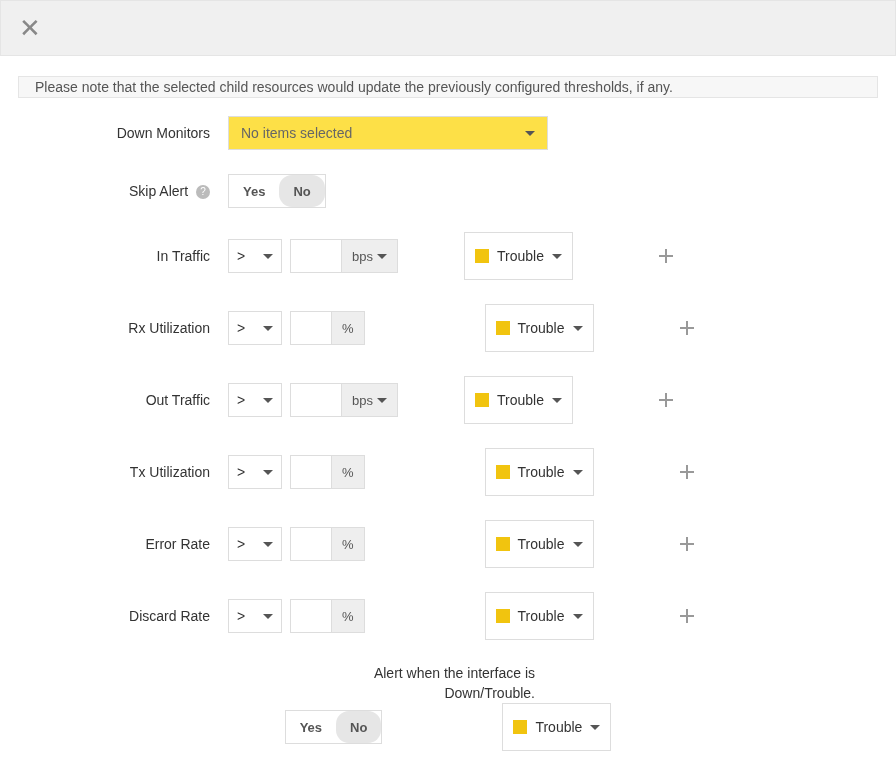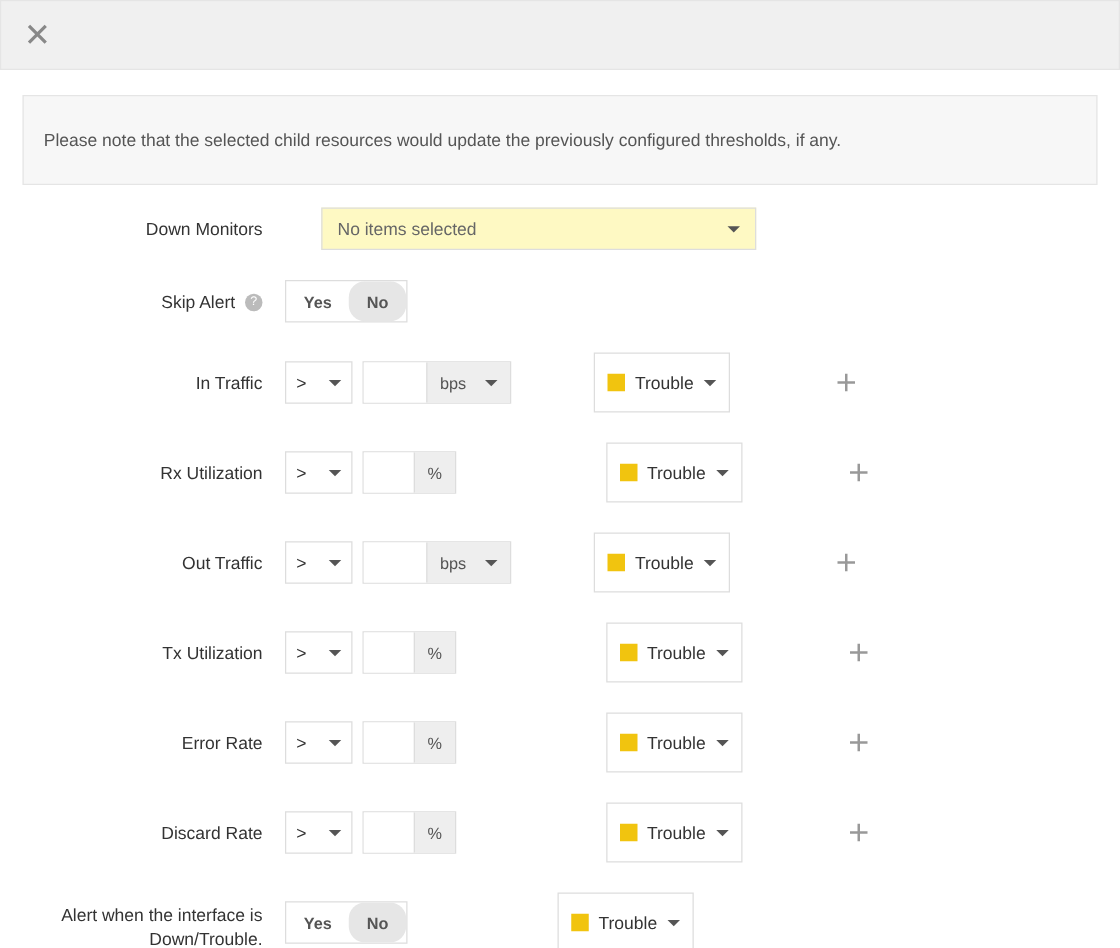--- a/index.html
+++ b/index.html
@@ -27,52 +27,51 @@
   .close-x {
     font-size: 26px;
     color: #888;
     cursor: pointer;
     line-height: 1;
   }
   .notice {
     margin: 20px 18px 18px;
     background: #f7f7f7;
     border: 1px solid #e5e5e5;
-    padding: 27px 16px;
+    padding: 2px 16px;
     font-size: 14px;
     color: #555;
   }
   .form-area { padding: 0 18px; }
   .row {
     display: flex;
     align-items: center;
     margin-bottom: 24px;
   }
-  .row.top { align-items: flex-end; }
+  .row.top { align-items: center; flex-direction: column; }
   .label-col {
     width: 210px;
     text-align: right;
     padding-right: 18px;
     color: #333;
     line-height: 32px;
   }
   .label-multi { line-height: 1.4; }
   .controls-col { display: flex; align-items: center; gap: 8px; }
   .dd-select {
     display: flex;
     align-items: center;
     justify-content: space-between;
     border: 1px solid #ddd;
-    background: #fef9c3;
+    background: #fde047;
     height: 34px;
     padding: 0 12px;
-    width: 348px;
+    width: 320px;
     color: #666;
     cursor: pointer;
-    margin-left: 29px;
   }
   .caret {
     width: 0; height: 0;
     border-left: 5px solid transparent;
     border-right: 5px solid transparent;
     border-top: 5px solid #555;
   }
   .toggle-grp {
     display: flex;
     border: 1px solid #ddd;
@@ -123,21 +122,21 @@
     font-size: 14px;
   }
   .unit-box {
     background: #eee;
     display: flex;
     align-items: center;
     justify-content: center;
     padding: 0 10px;
     color: #555;
     font-size: 13px;
-    gap: 15px;
+    gap: 4px;
     border-left: 1px solid #ddd;
   }
   .status-sel {
     display: flex;
     align-items: center;
     border: 1px solid #ddd;
     height: 48px;
     padding: 0 10px;
     gap: 8px;
     cursor: pointer;

